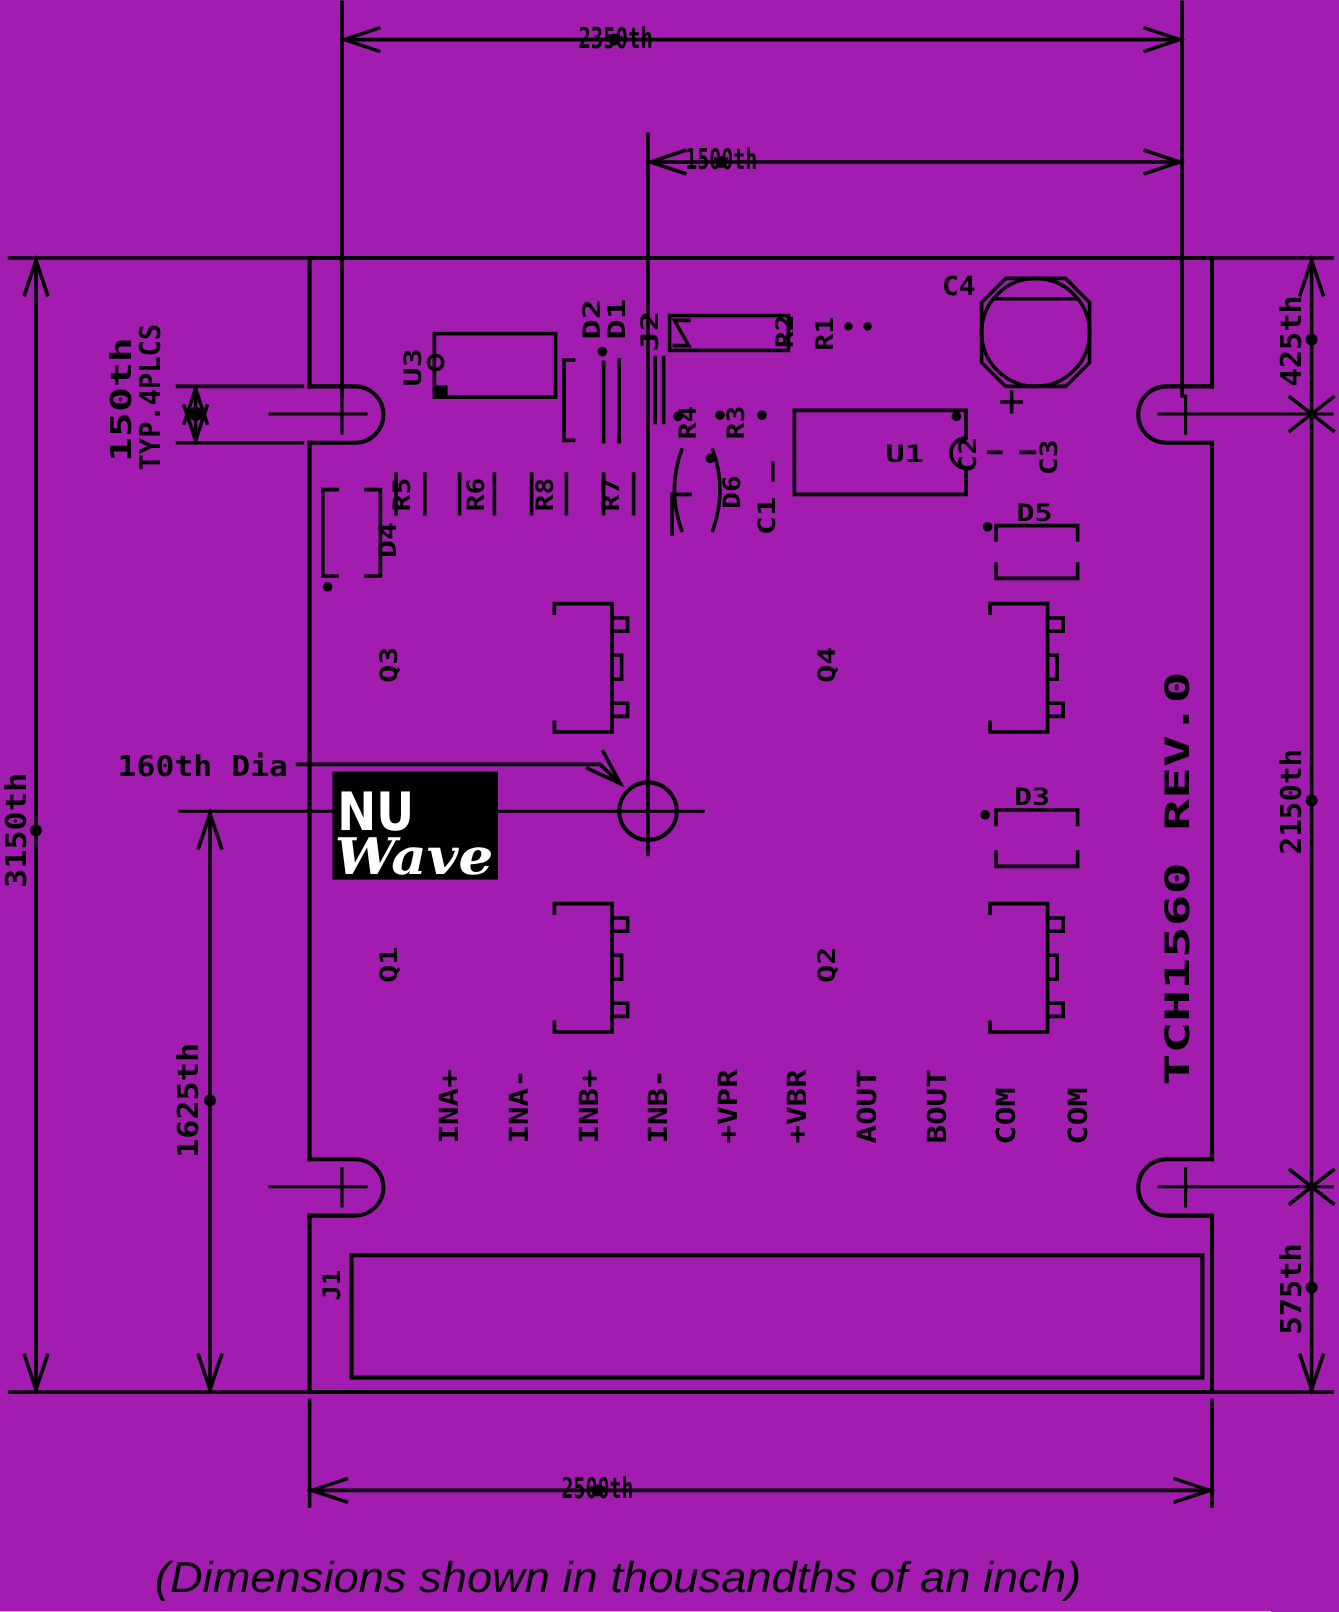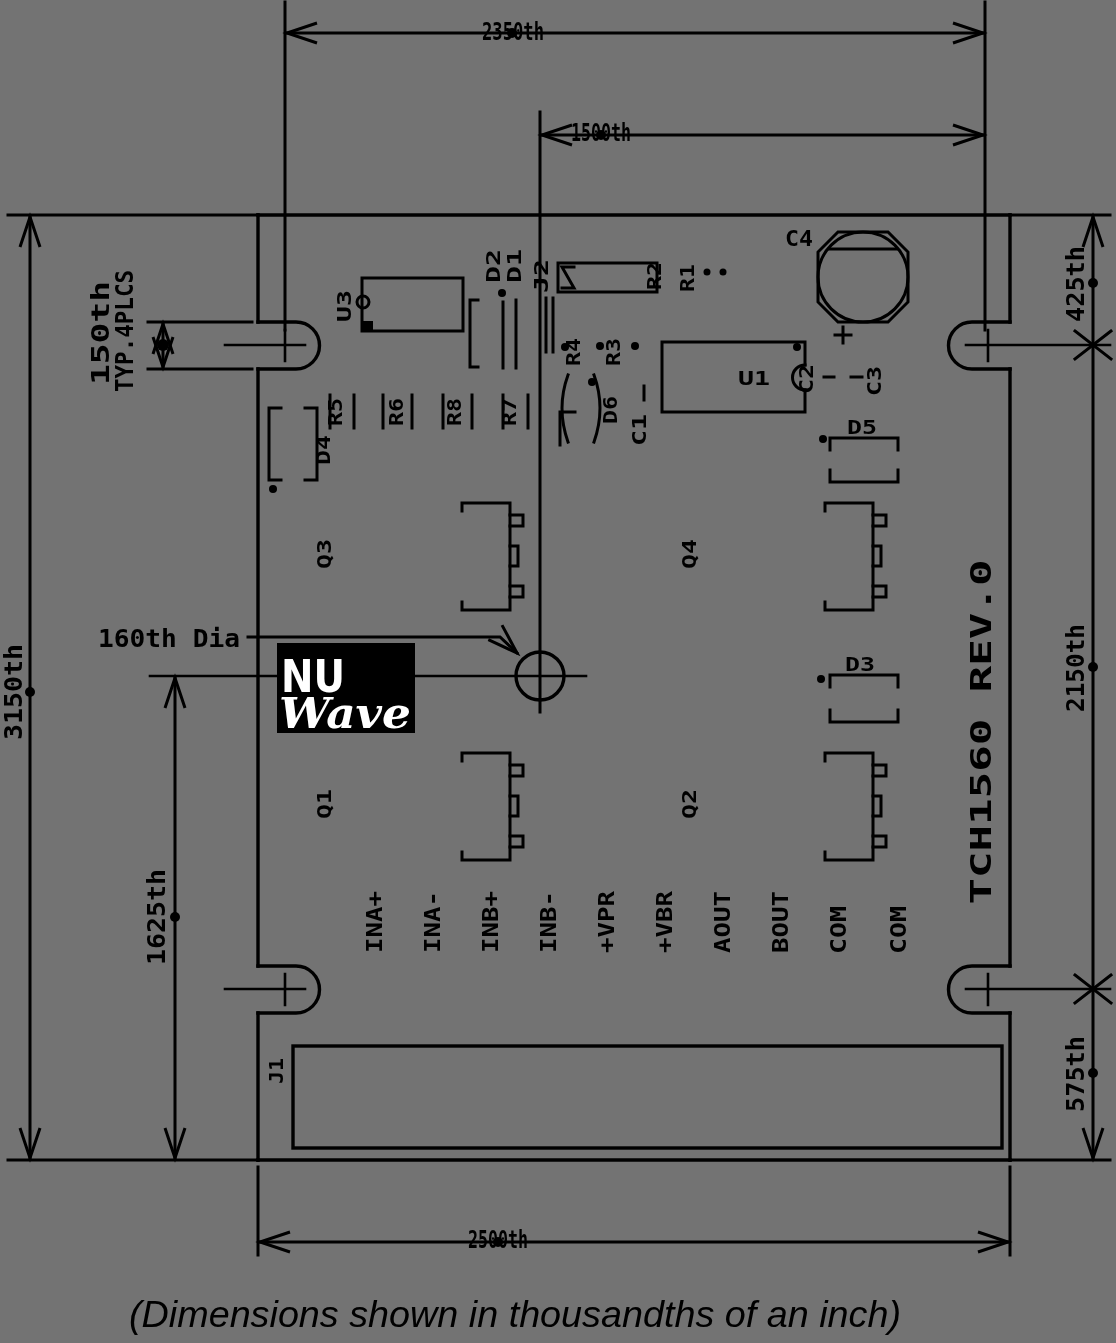--- a/index.html
+++ b/index.html
@@ -1,16 +1,16 @@
 <!DOCTYPE html>
 <html><head>
 <meta charset="utf-8">
 <style>
   html,body{margin:0;padding:0;background:#ffffff;}
-  .stage{position:relative;width:1116px;height:1343px;background:#737373;text-align:center;}
+  .stage{position:relative;width:1116px;height:1343px;background:#a21caf;text-align:center;}
   svg{display:block;}
   .ln{stroke:#000;stroke-width:3;fill:none;stroke-linecap:square;}
   .ln2{stroke:#000;stroke-width:3.4;fill:none;stroke-linecap:square;}
   .thin{stroke:#000;stroke-width:2.6;fill:none;stroke-linecap:square;}
   .dot{fill:#000;stroke:none;}
   .cad{font-family:"DejaVu Sans Mono",monospace;font-weight:700;fill:#000;stroke:none;}
   .cap{font-family:"Liberation Sans",sans-serif;font-style:italic;fill:#000;stroke:none;}
   .logoNU{font-family:"DejaVu Sans",sans-serif;font-weight:700;fill:#fff;stroke:none;}
   .logoW{font-family:"DejaVu Serif",serif;font-style:italic;font-weight:700;fill:#fff;stroke:none;}
 </style>

